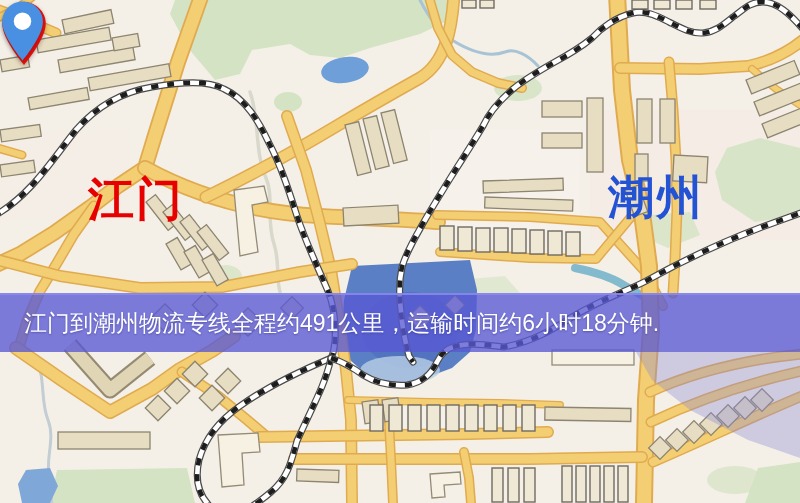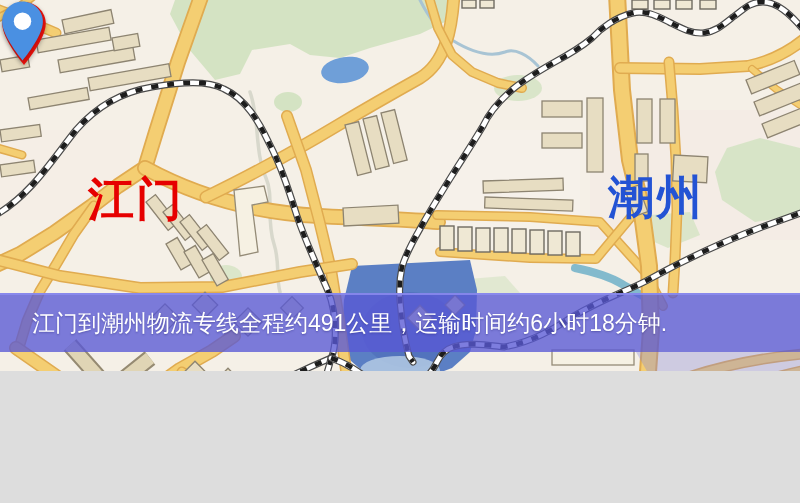--- a/index.html
+++ b/index.html
@@ -1,17 +1,17 @@
 <!DOCTYPE html>
 <html><head>
 <meta charset="utf-8">
 <style>
   html,body{margin:0;padding:0;background:#ddd;}
   .map-wrap{
-    position:relative;width:800px;height:371px;overflow:hidden;
+    position:relative;width:800px;height:503px;overflow:hidden;
     font-family:"Liberation Sans","DejaVu Sans",sans-serif;
     background:#f5f0e7;
   }
   .map-wrap svg{position:absolute;left:0;top:0;display:block;}
   
   .rc{fill:none;stroke:#e0ab50;stroke-linecap:round;stroke-linejoin:round;}
   .rf{fill:none;stroke:#f4ce72;stroke-linecap:round;stroke-linejoin:round;}
   
   .ra{fill:none;stroke:#4a4a4a;stroke-width:7px;stroke-linecap:round;}
   .rb{fill:none;stroke:#ffffff;stroke-width:4.6px;stroke-linecap:round;}
@@ -23,21 +23,21 @@
   
   .banner{
     position:absolute;left:0;top:293px;width:800px;height:59px;
     background:rgba(88,88,213,0.78);
     border-top:2px solid rgba(140,140,238,0.85);
     box-sizing:border-box;
     display:flex;align-items:center;
     z-index:30;
   }
   .banner-text{
-    color:#ffffff;font-size:23px;padding-left:32px;white-space:nowrap;
+    color:#ffffff;font-size:23px;padding-left:24px;white-space:nowrap;
     text-shadow:0 1px 2px rgba(40,40,120,0.45);
   }
   
   .marker-pin{position:absolute;z-index:20;filter:drop-shadow(0 2px 2px rgba(0,0,0,0.25));}
   .marker-label{position:absolute;z-index:21;font-weight:bold;font-size:46px;line-height:1;letter-spacing:2px;}
   .label-origin{left:88px;top:176px;color:#e60000;}
   .label-dest{left:608px;top:174px;color:#2353d4;}
   .pin-origin{left:121px;top:104px;width:48px;height:67px;}
   .pin-dest{left:671px;top:105px;width:45px;height:62px;}
 </style>

